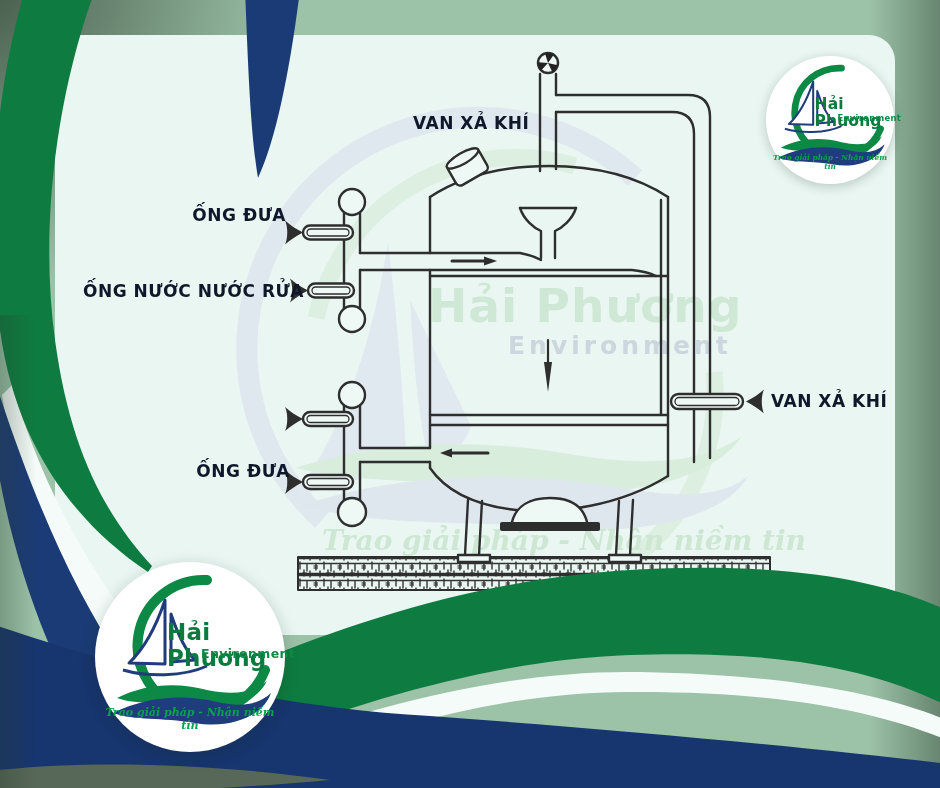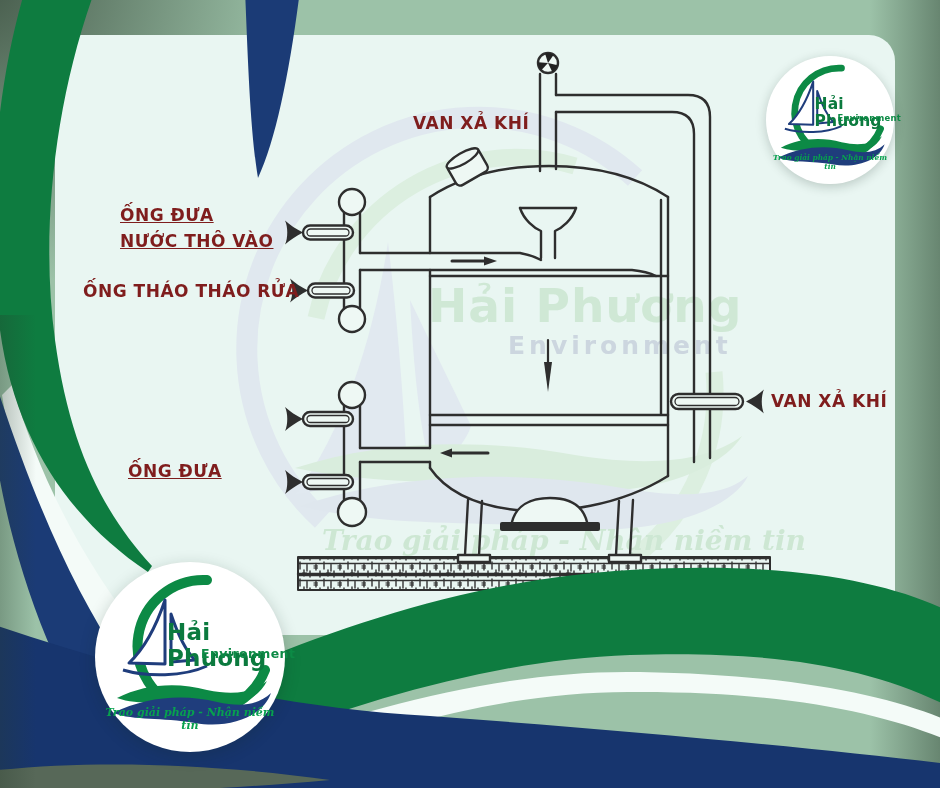--- a/index.html
+++ b/index.html
@@ -18,22 +18,22 @@
   svg{position:absolute;left:0;top:0;}
   
   .wm-name{position:absolute;left:428px;top:278px;font-size:47px;font-weight:800;
            letter-spacing:1px;color:#cfe8d5;}
   .wm-sub{position:absolute;left:508px;top:331px;font-size:25px;font-weight:600;
           letter-spacing:4px;color:#ccd6df;}
   .wm-tag{position:absolute;left:322px;top:524px;font-size:28px;font-weight:700;
           font-style:italic;font-family:"DejaVu Serif",serif;color:#cde7d3;}
   
   .dlabel{position:absolute;font-size:17px;font-weight:700;letter-spacing:.5px;
-          color:#7f1d1d;white-space:nowrap;}
-  .dlabel.center{text-align:left;line-height:26px;text-decoration:underline;}
+          color:#0f172a;white-space:nowrap;}
+  .dlabel.center{text-align:right;line-height:26px;}
   
   .logo{position:absolute;}
   .logo-inner{position:relative;width:190px;height:190px;border-radius:50%;
               background:#ffffff;box-shadow:0 4px 16px rgba(20,40,30,.22);}
   .logo-big{left:95px;top:562px;width:190px;height:190px;}
   .logo-small{left:766px;top:56px;width:128px;height:128px;}
   .logo-small .logo-inner{transform:scale(.674);transform-origin:0 0;}
   .logo-name{position:absolute;left:72px;top:57px;width:120px;font-size:23px;
              font-weight:800;color:#0b7a3e;letter-spacing:.2px;}
   .logo-sub{position:absolute;left:106px;top:84px;font-size:12.5px;font-weight:700;
@@ -166,23 +166,22 @@
       <use href="#fishtail" transform="translate(303,419)" fill="#2e2e2e" stroke="none"></use>
       <rect x="303" y="475" width="50" height="14" rx="7" fill="#eef8f4"></rect>
       <rect x="307" y="478.5" width="42" height="7" rx="3.5" stroke-width="1.3"></rect>
       <use href="#fishtail" transform="translate(303,482)" fill="#2e2e2e" stroke="none"></use>
     </g>
   </svg>
 
   <div class="dlabel" style="left:413px;top:113px;">VAN XẢ KHÍ</div>
   <div class="dlabel center" style="left:120px;top:202px;width:166px;">
     <div>ỐNG ĐƯA</div>
-    <div>NƯỚC THÔ VÀO</div>
-  </div>
-  <div class="dlabel" style="left:83px;top:281px;">ỐNG THÁO THÁO RỬA</div>
+  </div>
+  <div class="dlabel" style="left:83px;top:281px;">ỐNG NƯỚC NƯỚC RỬA</div>
   <div class="dlabel center" style="left:128px;top:458px;width:162px;">
     <div>ỐNG ĐƯA</div>
   </div>
   <div class="dlabel" style="left:771px;top:391px;">VAN XẢ KHÍ</div>
 
   <svg width="940" height="788" viewBox="0 0 940 788">
 
     <path d="M 12,385 C 40,480 85,565 145,640 C 185,688 232,726 282,756 L 238,778 C 172,736 118,684 76,622 C 36,562 14,470 2,395 Z" fill="#f4fbf8"></path>
     <path d="M -8,372 C 30,490 70,585 122,662 C 168,727 220,772 288,808 L 150,808 C 55,700 8,555 -8,430 Z" fill="#1b3b76"></path>
     <path d="M 25,-10 C -5,90 -15,220 0,330 C 15,440 70,520 148,572 L 152,566 C 105,515 70,450 55,340 C 40,230 55,100 95,-10 Z" fill="#0e7c40"></path>

